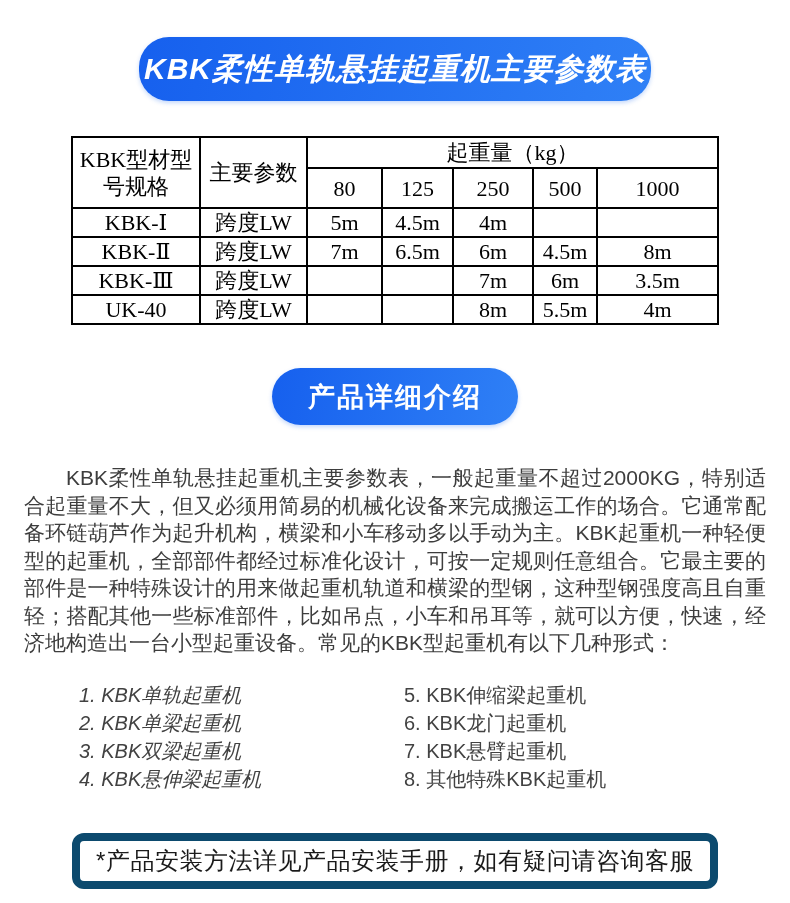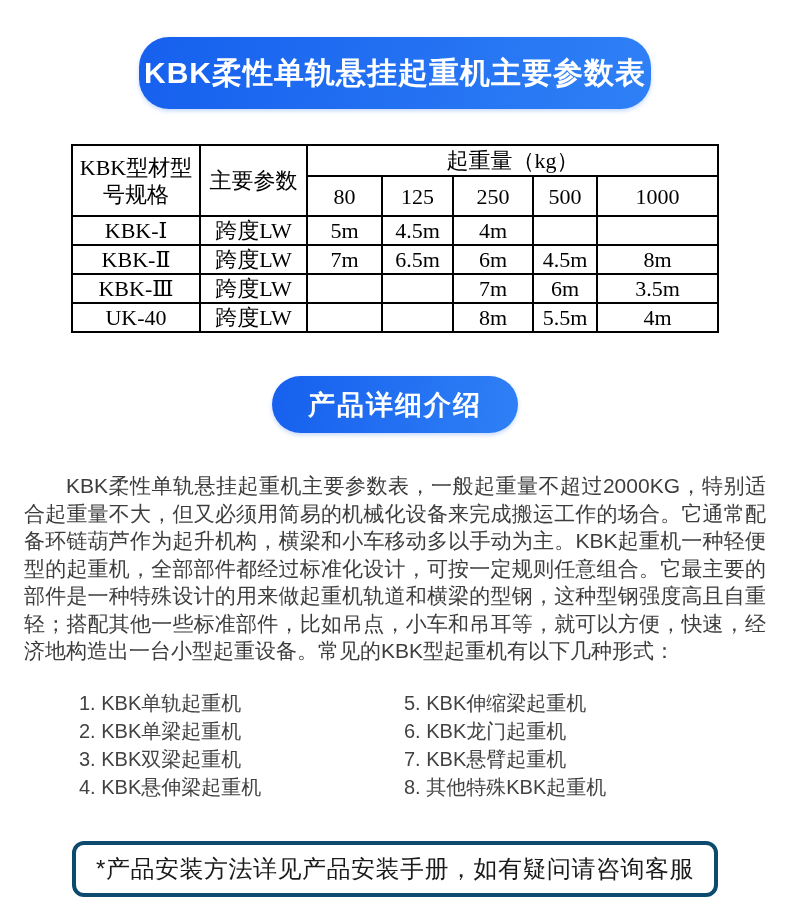--- a/index.html
+++ b/index.html
@@ -5,27 +5,28 @@
   * { margin:0; padding:0; box-sizing:border-box; }
   html,body { background:#ffffff; }
   body {
     width:790px; height:903px; overflow:hidden;
     font-family:"Liberation Sans","DejaVu Sans",sans-serif;
     position:relative;
   }
 
   
   .banner {
-    width:512px; height:72px;
+    width:512px; height:64px;
     margin:37px auto 0;
     border-radius:30px;
     background:linear-gradient(100deg,#1660ee 0%,#2f80f6 100%);
     display:flex; align-items:center; justify-content:center;
     color:#ffffff; font-size:30px; font-weight:600; letter-spacing:1px;
     box-shadow:0 2px 4px rgba(21,101,240,0.25);
+    font-style:italic;
   }
 
   
   table.param-table {
     width:646px; margin:35px auto 0;
     border-collapse:collapse; table-layout:fixed;
     font-family:"Liberation Serif","DejaVu Serif",serif;
     font-size:22px; color:#000; text-align:center;padding-left:43px;
   }
   table.param-table td {
@@ -55,29 +56,29 @@
     font-size:21px; line-height:27.5px;
     color:#3d3d3d; text-align:justify; text-indent:2em;
   }
 
   
   .crane-list {
     width:742px; margin:24px auto 0;
     display:flex;
     font-size:20px; line-height:28px; color:#424242;
   }
-  .crane-list .col-left  { margin-left:55px; width:325px; }
+  .crane-list .col-left  { margin-left:55px; width:325px;font-style:italic; }
   .crane-list .col-right { }
   .crane-list .list-item { white-space:nowrap; }
 
   
   .footer-box {
     width:646px; height:56px;
     margin:40px auto 8px;
-    border:4px solid #0c4a6e; border-radius:12px;
+    border:8px solid #0c4a6e; border-radius:12px;
     display:flex; align-items:center; justify-content:center;
     background:#ffffff;
     font-size:24px; color:#1a1a1a; letter-spacing:0.5px;
   }
 </style>
 </head>
 <body>
 
 <div class="banner">
   <span>KBK柔性单轨悬挂起重机主要参数表</span>

